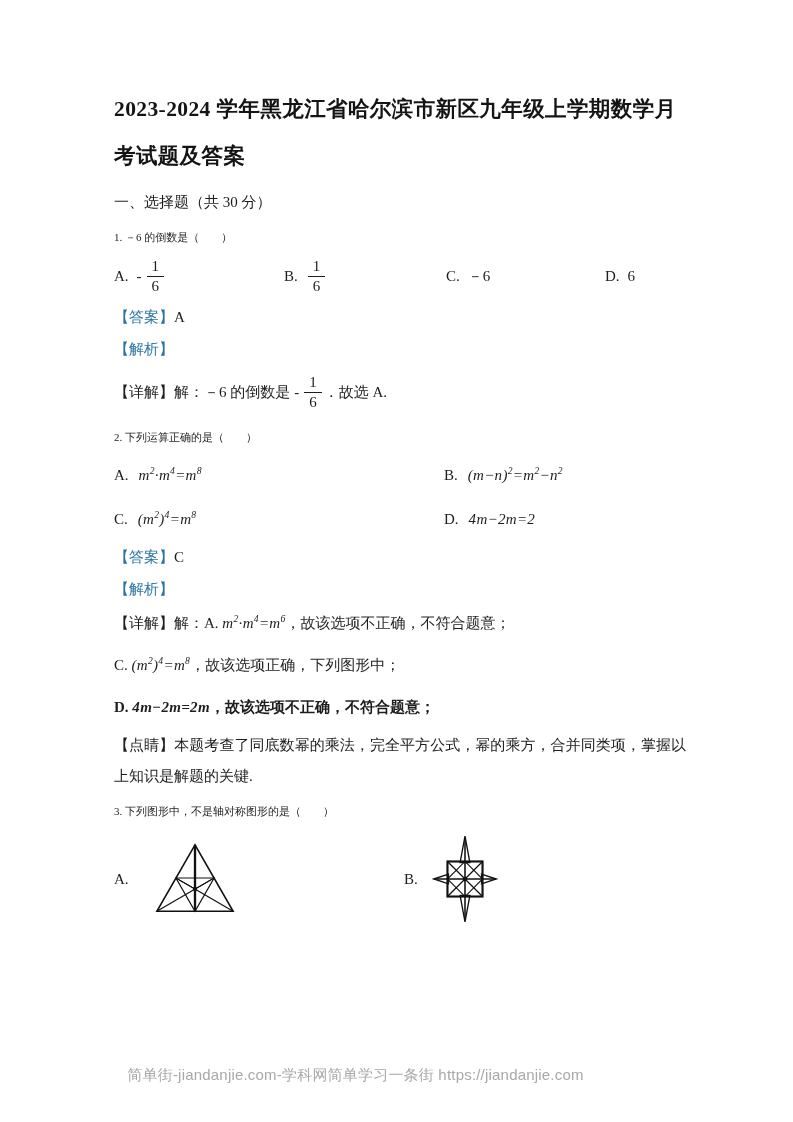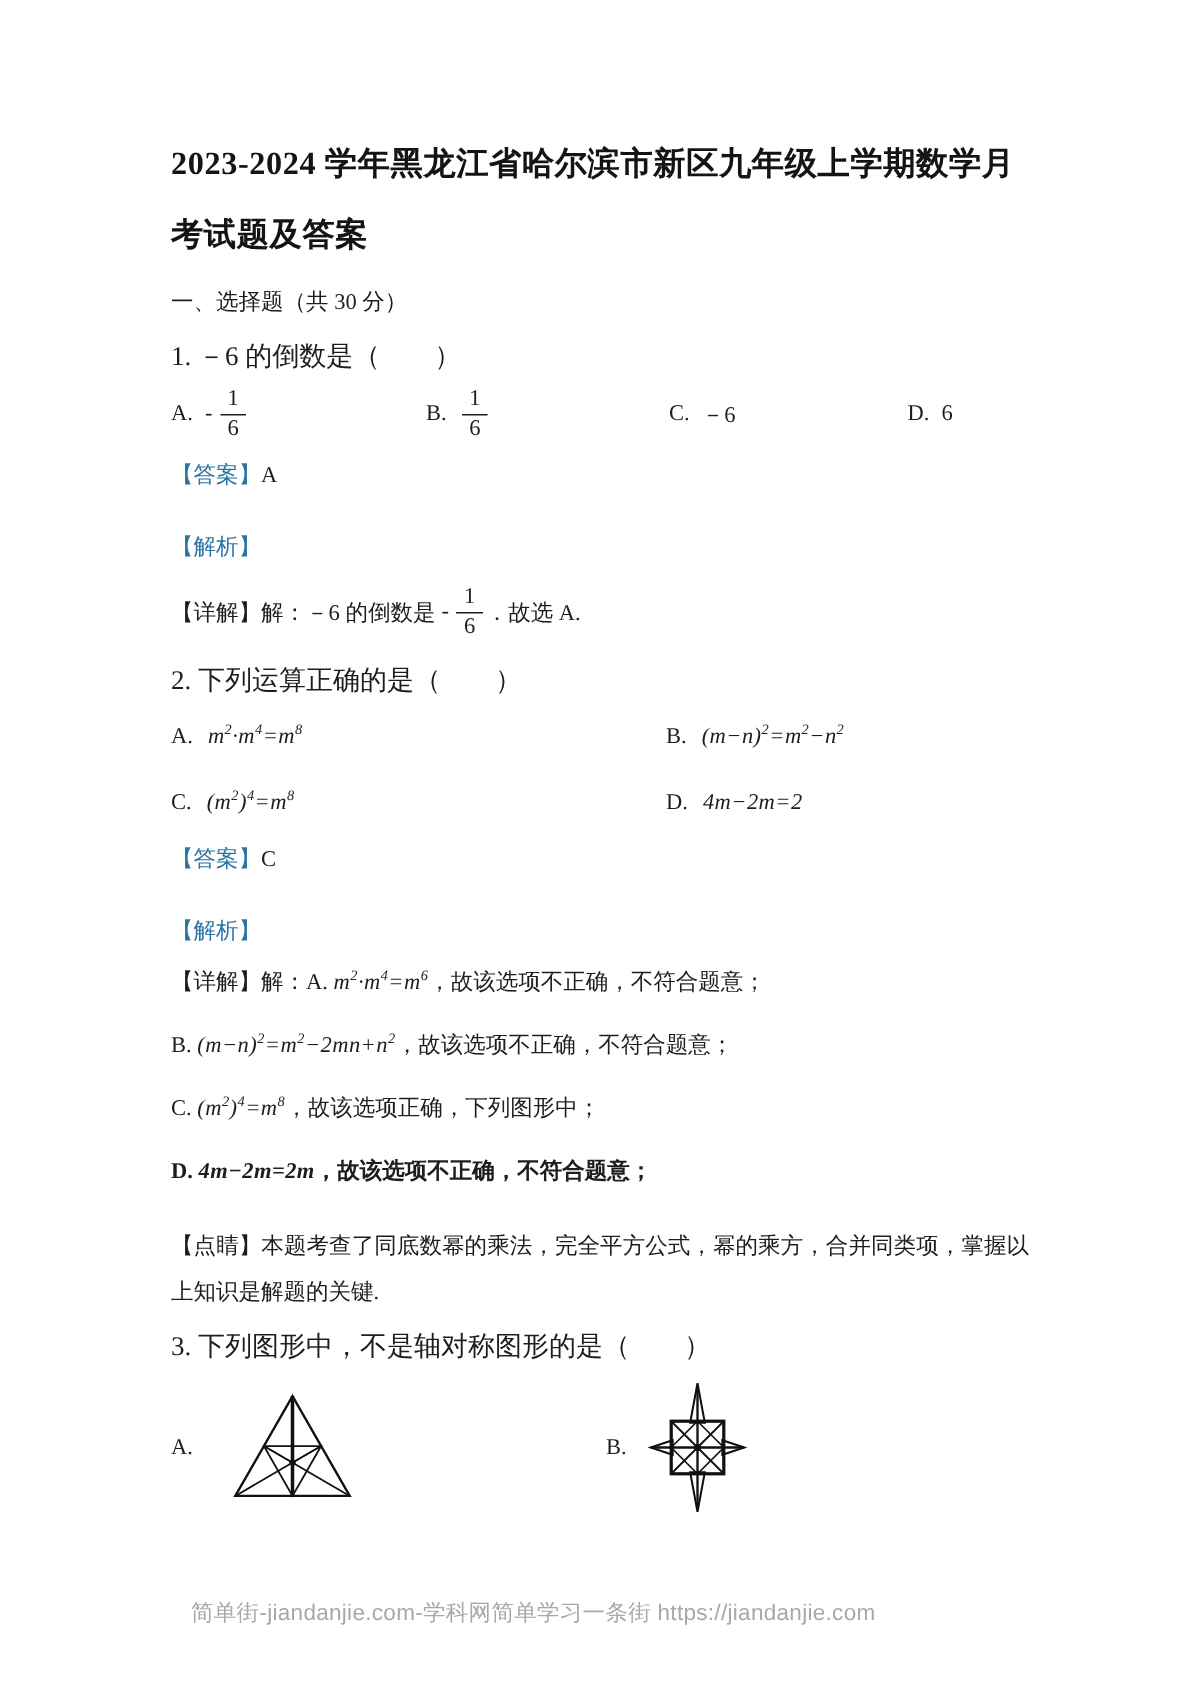--- a/index.html
+++ b/index.html
@@ -6,35 +6,35 @@
   .page{
     position:relative;width:793px;height:1122px;background:#ffffff;overflow:hidden;
     font-family:"Liberation Serif","DejaVu Serif",serif;color:#1d1d1d;
   }
   .content{position:absolute;left:114px;top:86px;width:572px;}
   .doc-title{
     font-size:21.5px;font-weight:bold;line-height:47px;color:#141414;
     letter-spacing:0.4px;margin:0;
   }
   .section-heading{font-size:15px;margin-top:12px;line-height:20px;}
-  .stem{font-size:18px;margin-top:14px;line-height:22px;}
+  .stem{font-size:11px;margin-top:14px;line-height:22px;}
   .opts-row{display:flex;margin-top:6px;align-items:center;font-size:15px;min-height:44px;}
   .opts-row .opt{display:flex;align-items:center;}
   .opt-a{width:170px;}
   .opt-b{width:162px;}
   .opt-c{width:159px;}
   .opt-d{flex:1;}
   .opt .olabel{margin-right:8px;}
   .frac{display:inline-block;text-align:center;vertical-align:middle;font-size:15px;line-height:1.1;margin:0 2px;}
   .frac .num{display:block;padding:0 5px 1px;border-bottom:1px solid #1d1d1d;}
   .frac .den{display:block;padding-top:1px;}
   .minus{margin-right:3px;}
   .ansline{font-size:15px;margin-top:8px;line-height:22px;}
   .lbl{color:#2a74a4;font-family:Liberation Serif, serif;}
-  .analysis-line{font-size:15px;margin-top:26px;line-height:22px;}
+  .analysis-line{font-size:15px;margin-top:10px;line-height:22px;}
   .detail-frac-line{font-size:15px;margin-top:8px;min-height:48px;display:flex;align-items:center;}
   .math{font-style:italic;font-family:"Liberation Serif","DejaVu Serif",serif;letter-spacing:0.3px;}
   .math sup{font-size:64%;line-height:0;}
   .grid2{display:flex;font-size:15px;margin-top:14px;line-height:26px;}
   .grid2 .cell-l{width:330px;display:flex;align-items:center;}
   .grid2 .cell-r{flex:1;display:flex;align-items:center;}
   .grid2 .olabel{margin-right:10px;}
   .para{font-size:15px;line-height:31px;margin-top:10px;text-align:justify;}
   .dline{font-size:15px;margin-top:8px;line-height:30px;}
   .figs-row{display:flex;margin-top:10px;align-items:center;}
@@ -134,31 +134,28 @@
 
     <div class="analysis-line">
       <span class="lbl">【解析】</span>
     </div>
 
 
     <div class="dline">
       <span>【详解】</span><span>解：A. </span><span class="math">m<sup>2</sup>·m<sup>4</sup>=m<sup>6</sup></span><span>，故该选项不正确，不符合题意；</span>
     </div>
     <div class="dline" style="margin-top:12px;">
-      <span>B. </span><span class="math">(m−n)<sup>2</sup>=m<sup>2</sup>−2mn+n<sup>2</sup></span><span>，故该选项不正确，不符合题意；</span>
-    </div>
-    <div class="dline" style="margin-top:12px;">
       <span>C. </span><span class="math">(m<sup>2</sup>)<sup>4</sup>=m<sup>8</sup></span><span>，故该选项正确，下列图形中；</span>
     </div>
     <div class="dline" style="margin-top:12px;font-weight:bold;">
       <span>D. </span><span class="math">4m−2m=2m</span><span>，故该选项不正确，不符合题意；</span>
     </div>
 
 
-    <div class="para" style="margin-top:20px;">
+    <div class="para" style="margin-top:8px;">
       <span>【点睛】</span><span>本题考查了同底数幂的乘法，完全平方公式，幂的乘方，合并同类项，掌握以上知识是解题的关键.</span>
     </div>
 
     <div class="stem" style="margin-top:8px;">3. 下列图形中，不是轴对称图形的是（　　）</div>
 
     <div class="figs-row">
       <div class="fig-item fig-a">
         <span class="olabel">A.</span>
         <svg width="88" height="82" viewBox="0 0 90 78">
           <g fill="none" stroke="#111" stroke-width="1.6">

